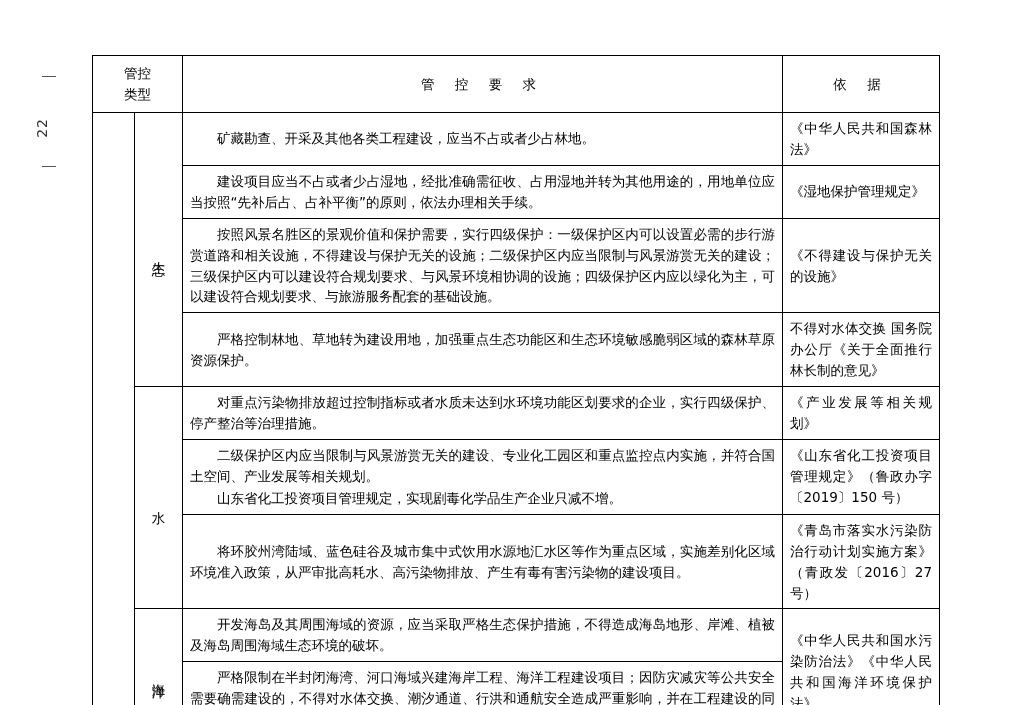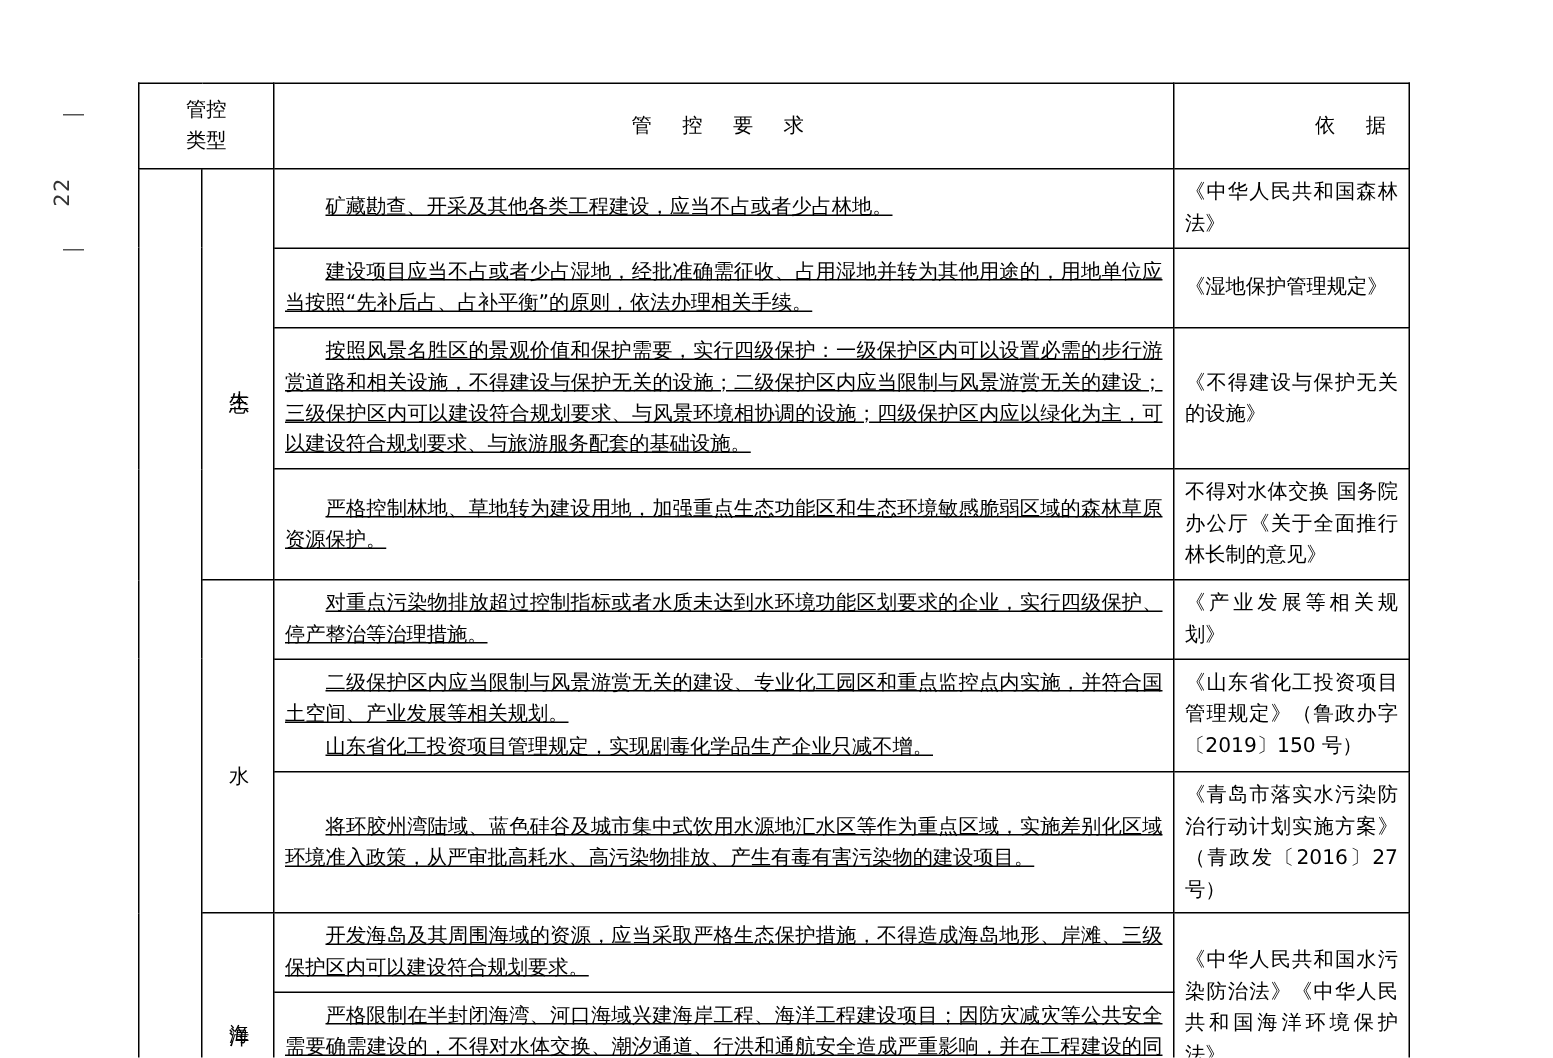--- a/index.html
+++ b/index.html
@@ -81,40 +81,38 @@
     letter-spacing: 0px;
     line-height: 1.5;
   }
   .hdr-req {
     letter-spacing: 8px;
     padding-left: 8px;
   }
   .hdr-basis {
     letter-spacing: 8px;
     padding-left: 8px;
-    text-align: right;
   }
   .vert-cell {
     text-align: center;
     vertical-align: middle;
     font-size: 14px;
     padding: 2px;
   }
   .vert-inner {
     writing-mode: vertical-rl;
     text-orientation: upright;
     letter-spacing: 2px;
     display: inline-block;
     line-height: 1.1;
   }
   .req-cell {
     text-align: justify;
     text-justify: inter-ideograph;
     text-indent: 2em;
-    text-decoration: underline;
   }
   .basis-cell {
     text-align: justify;
     text-justify: inter-ideograph;
     font-size: 13.5px;
   }
   .p-tight { margin: 0; }
   .p-tight + .p-tight { margin-top: 1px; }
 </style>
 </head>
@@ -182,21 +180,21 @@
       </tr>
       <tr>
         <td class="req-cell">将环胶州湾陆域、蓝色硅谷及城市集中式饮用水源地汇水区等作为重点区域，实施差别化区域环境准入政策，从严审批高耗水、高污染物排放、产生有毒有害污染物的建设项目。</td>
         <td class="basis-cell">《青岛市落实水污染防治行动计划实施方案》（青政发〔2016〕27 号）</td>
       </tr>
 
       <tr>
         <td class="vert-cell" rowspan="2">
           <span class="vert-inner">海洋</span>
         </td>
-        <td class="req-cell">开发海岛及其周围海域的资源，应当采取严格生态保护措施，不得造成海岛地形、岸滩、三级保护区内可以建设符合规划要求。</td>
+        <td class="req-cell">开发海岛及其周围海域的资源，应当采取严格生态保护措施，不得造成海岛地形、岸滩、植被及海岛周围海域生态环境的破坏。</td>
         <td class="basis-cell" rowspan="2">《中华人民共和国水污染防治法》《中华人民共和国海洋环境保护法》</td>
       </tr>
       <tr>
         <td class="req-cell">严格限制在半封闭海湾、河口海域兴建海岸工程、海洋工程建设项目；因防灾减灾等公共安全需要确需建设的，不得对水体交换、潮汐通道、行洪和通航安全造成严重影响，并在工程建设的同时采取严格的海洋环境保护和生态修复措施。</td>
       </tr>
 
     </tbody>
   </table>
 
 </div>

